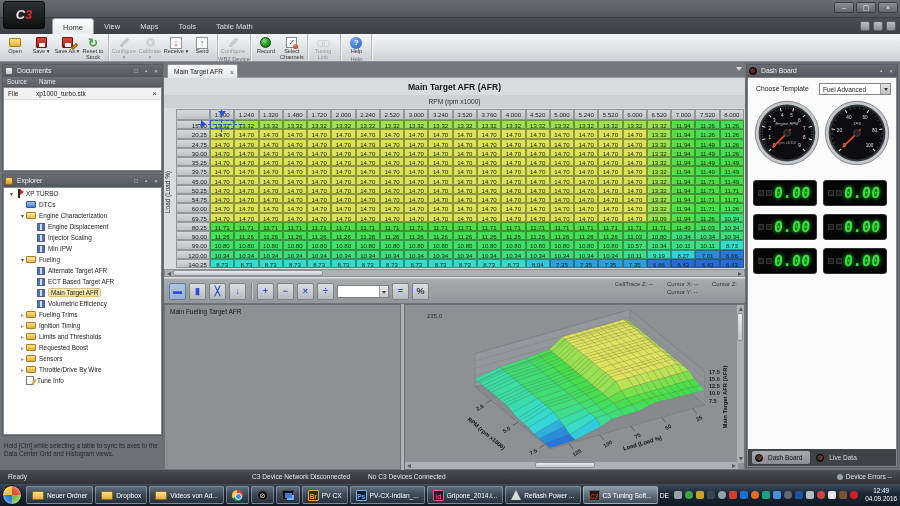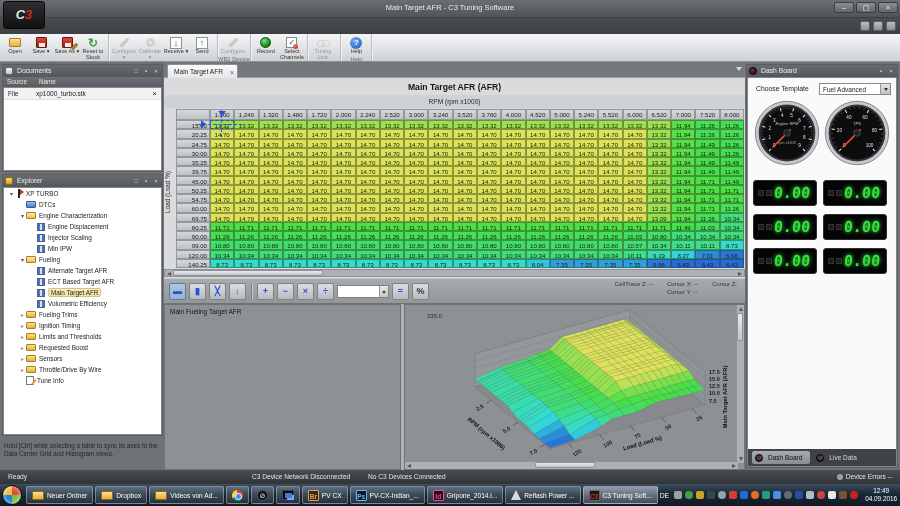--- a/index.html
+++ b/index.html
@@ -171,29 +171,35 @@
   #tray-lang{color:#fff;font-size:6.8px;margin-right:2px;}
   .tray-ic{width:8px;height:8px;border-radius:2px;flex:none;}
   #clock{color:#fff;font-size:6.4px;text-align:center;line-height:1.3;margin-left:4px;}
 
   svg text{font-family:"Liberation Sans",sans-serif;}
 </style>
 </head>
 <body>
 
 <div id="titlebar">
-  <div id="win-title">Main Target AFR - C3 Tuning Software</div>
   <div class="winbtn" style="right:46px;">–</div>
   <div class="winbtn" style="right:24px;">▢</div>
   <div class="winbtn" style="right:2px;">×</div>
 </div>
 <div id="app-logo">C<span>3</span></div>
 
 <div id="tabrow">
   <div style="float:left;width:52px;height:16px;"></div>
+  <div id="rtabs" style="float:left;">
+      <div class="rtab active">Home</div>
+      <div class="rtab">View</div>
+      <div class="rtab">Maps</div>
+      <div class="rtab">Tools</div>
+      <div class="rtab">Table Math</div>
+    </div>
   <div id="tabrow-right">
     <div class="mini-ic"></div>
     <div class="mini-ic"></div>
     <div class="mini-ic"></div>
   </div>
 </div>
 
 <div id="ribbon">
     <div class="rgroup">
       <div class="rg-btns">

